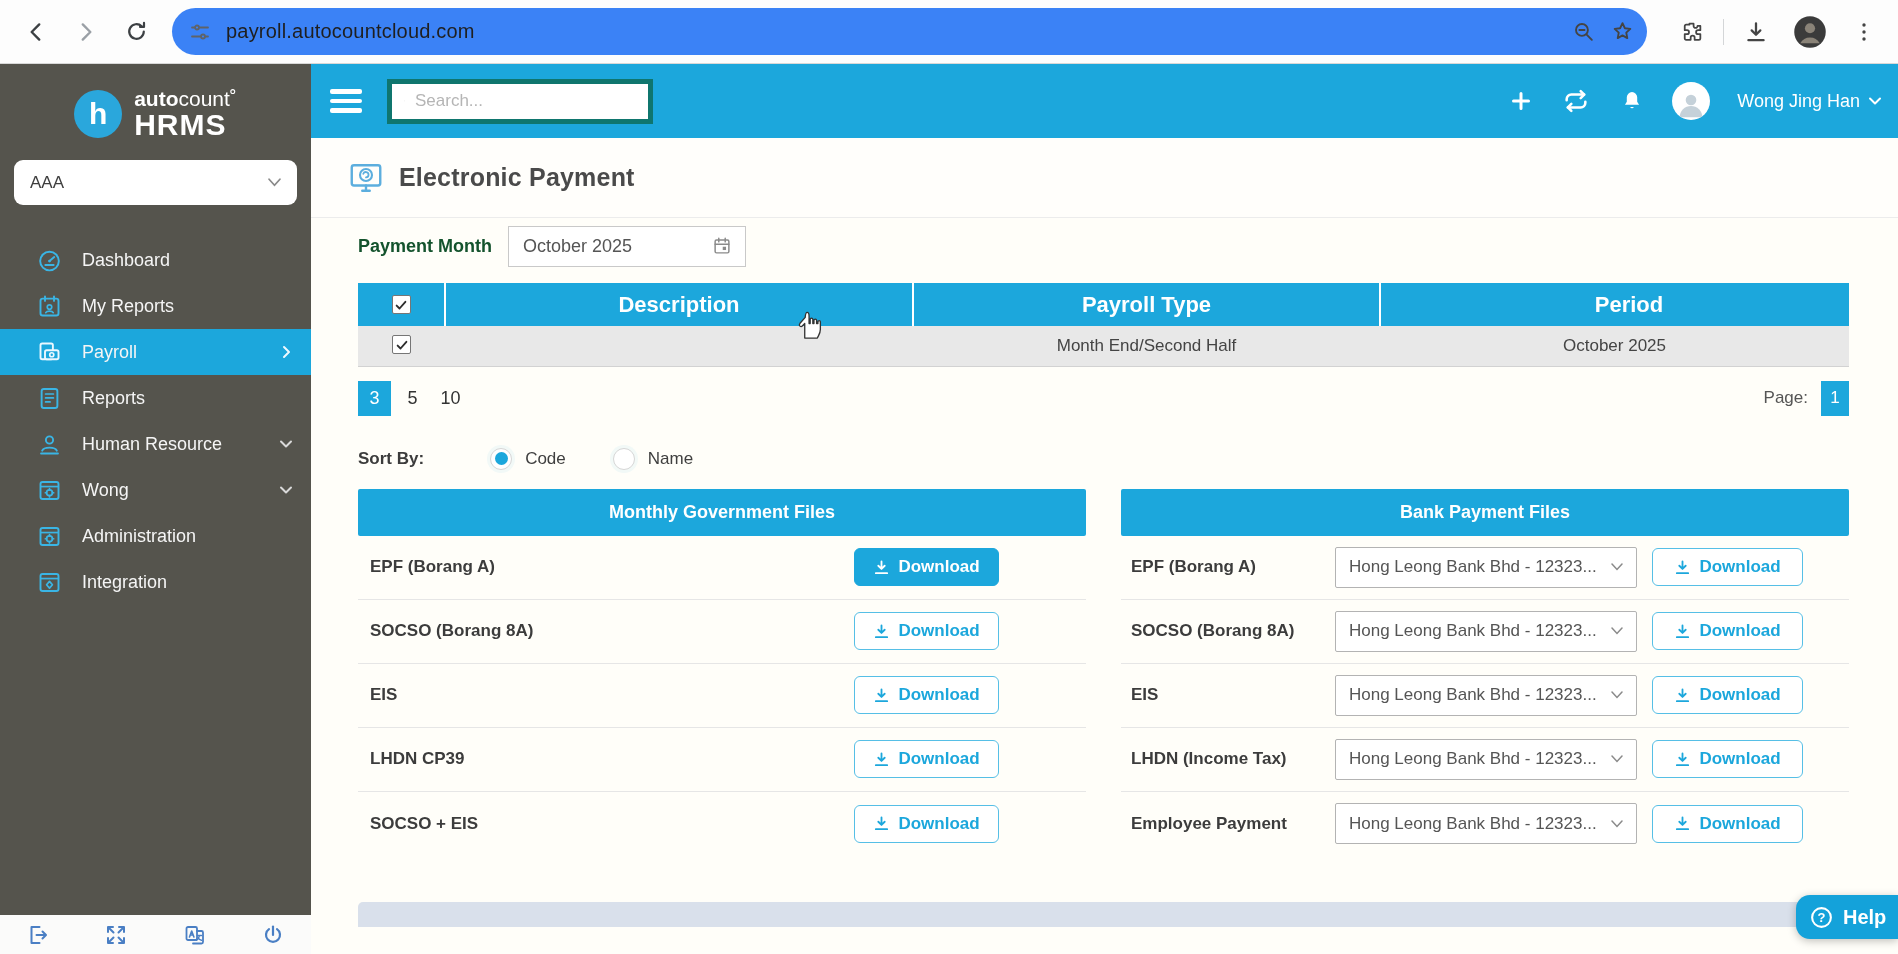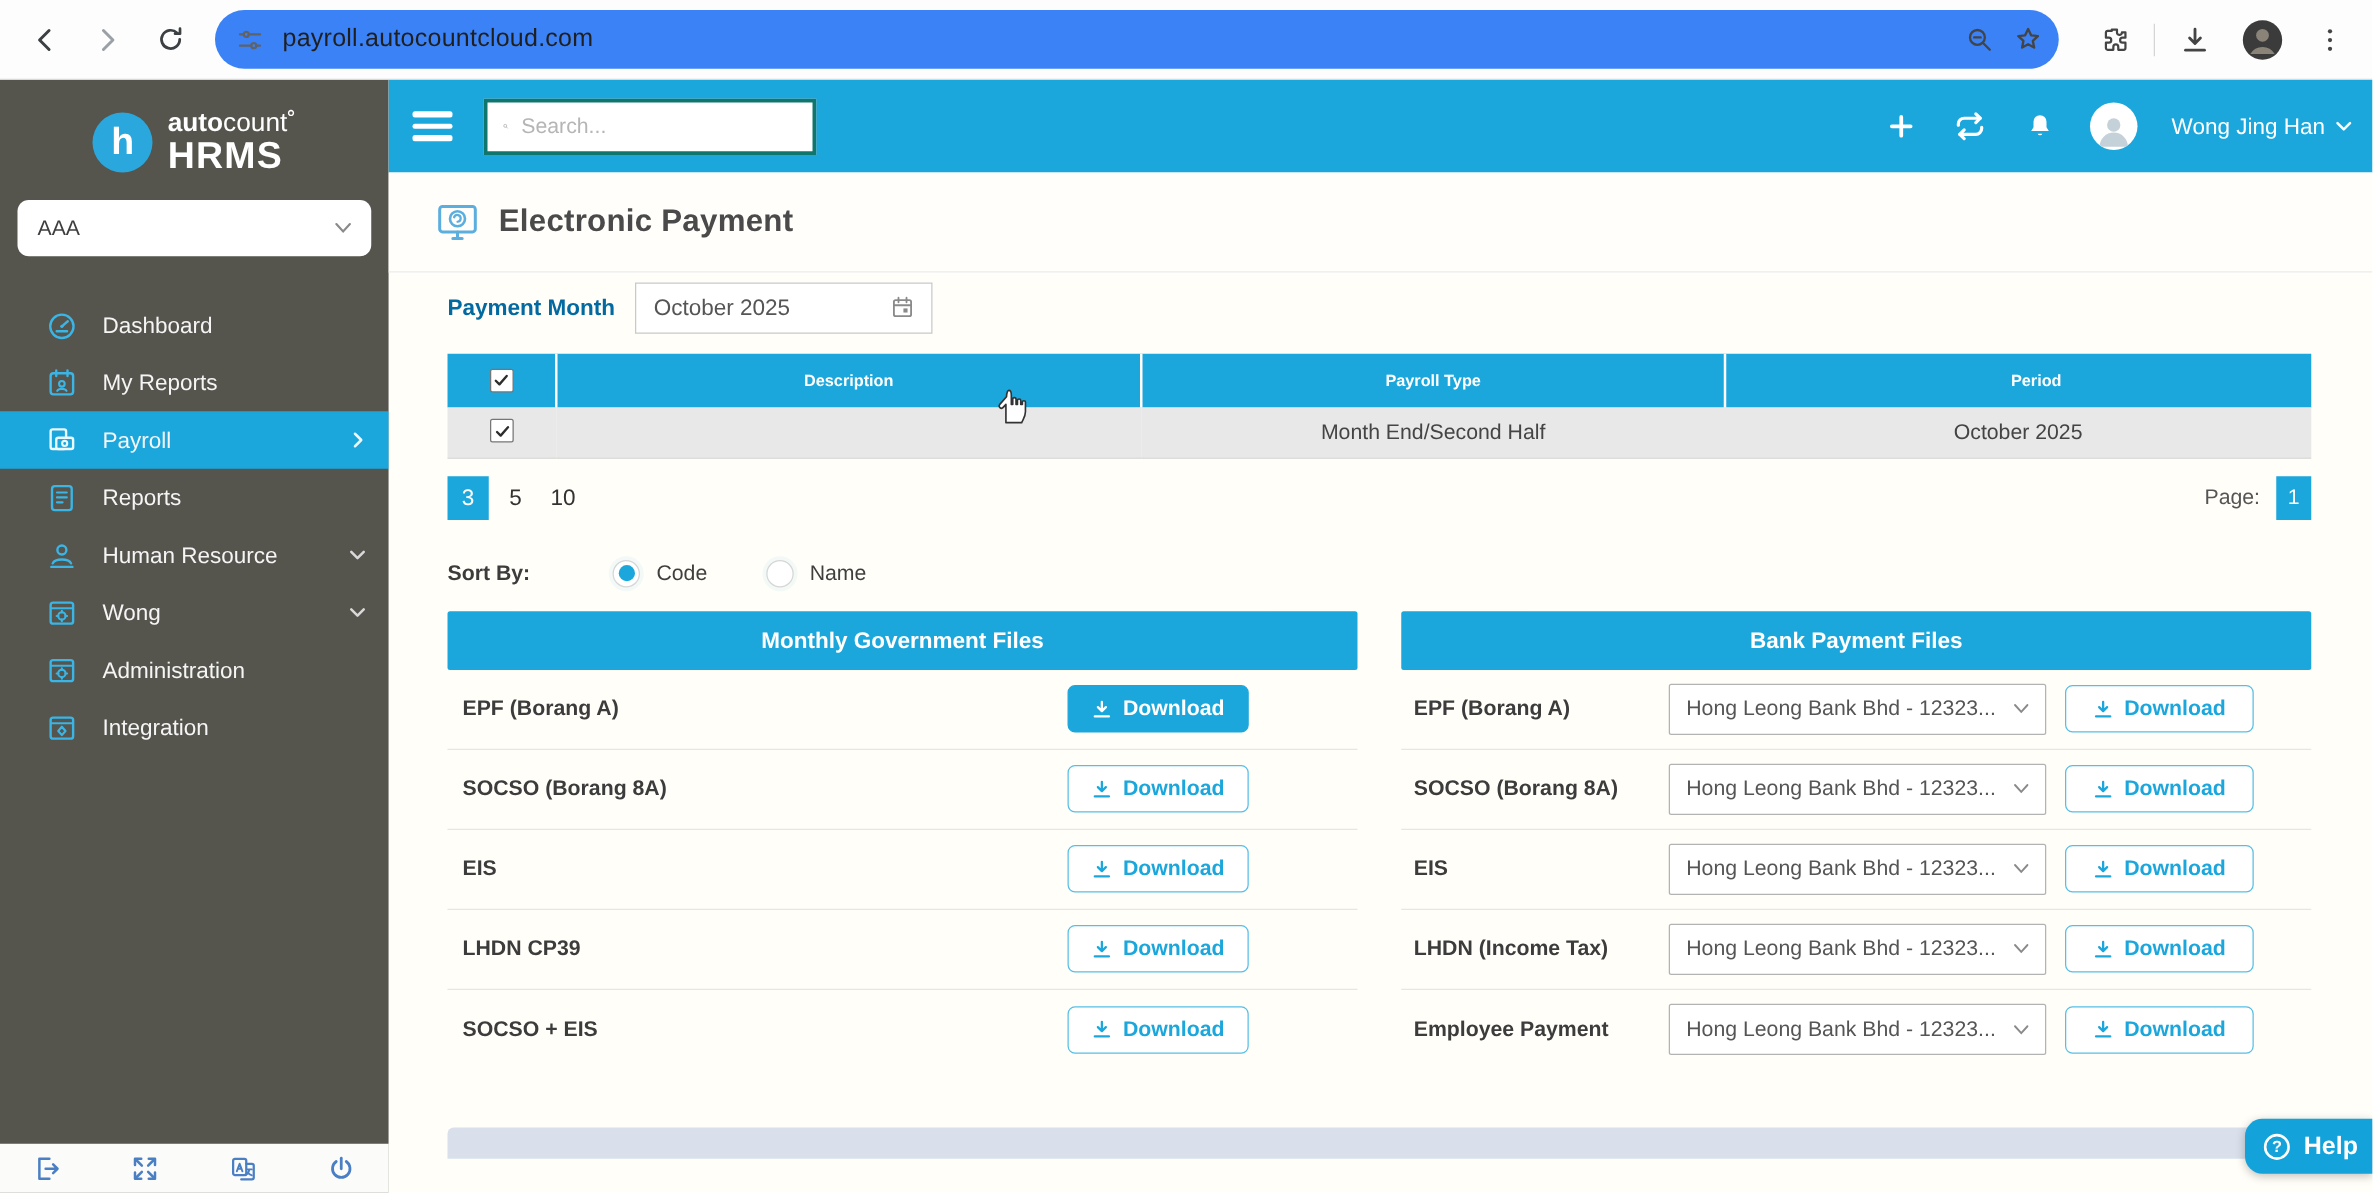--- a/index.html
+++ b/index.html
@@ -29,40 +29,40 @@
   .menu-item.active { background:#1ca7dc; }
   .menu-item .chev { position:absolute; right:18px; top:0; height:100%; display:flex; align-items:center; }
   .micon { width:27px; height:27px; flex:none; }
   .sidebar-footer { position:absolute; left:0; bottom:0; width:311px; height:39px; background:#fbfbfa; display:flex; align-items:center; justify-content:space-between; padding:0 26px; }
 
   
   .main { flex:1; display:flex; flex-direction:column; background:#fffef9; position:relative; }
   .topbar { height:74px; background:#1ca7dc; display:flex; align-items:center; padding:0 16px 0 19px; flex:none; }
   .hamburger { width:32px; display:flex; flex-direction:column; gap:5px; cursor:pointer; }
   .hamburger div { height:4.5px; background:#fff; border-radius:2px; }
-  .search-box { width:266px; height:45px; background:#fff; border:3px solid #0f766e; display:flex; align-items:center; gap:10px; padding:0 12px; margin-left:25px; }
+  .search-box { width:266px; height:45px; background:#fff; border:5px solid #0f766e; display:flex; align-items:center; gap:10px; padding:0 12px; margin-left:25px; }
   .search-box input { border:none; outline:none; flex:1; font-size:17px; color:#444; font-family:inherit; background:transparent; }
   .search-box input::placeholder { color:#b5b5b5; }
   .topbar-right { margin-left:auto; display:flex; align-items:center; gap:27px; }
   .tb-avatar { width:38px; height:38px; border-radius:50%; background:#fff; overflow:hidden; display:flex; align-items:flex-end; justify-content:center; }
   .user-name { color:#fff; font-size:18px; display:flex; align-items:center; gap:8px; cursor:pointer; }
 
   .pageheader { height:80px; background:#fffefb; border-bottom:1px solid #ececec; display:flex; align-items:center; gap:15px; padding-left:37px; flex:none; }
   .page-title { font-size:25px; font-weight:700; color:#4a4a4a; letter-spacing:.2px; }
 
   .content { flex:1; position:relative; padding:0 49px 0 47px; }
 
   
   .pm-row { margin-top:7px; height:42px; display:flex; align-items:center; }
-  .pm-label { font-size:18px; font-weight:700; color:#0369a1; margin-right:16px; }
+  .pm-label { font-size:18px; font-weight:700; color:#14532d; margin-right:16px; }
   .pm-input { width:238px; height:41px; background:#fff; border:1px solid #c9c9c9; display:flex; align-items:center; justify-content:space-between; padding:0 12px 0 14px; font-size:18px; color:#555; cursor:pointer; }
 
   
   table.paytable { width:100%; border-collapse:collapse; margin-top:16px; table-layout:fixed; }
-  .paytable th { background:#1ca7dc; color:#fff; height:43px; font-size:13px; font-weight:700; border-right:2px solid #fff; }
+  .paytable th { background:#1ca7dc; color:#fff; height:43px; font-size:22px; font-weight:700; border-right:2px solid #fff; }
   .paytable th:last-child { border-right:none;padding-left:28px; }
   .paytable td { background:#e8e8e8; height:40px; text-align:center; font-size:17px; color:#444; border-bottom:1px solid #d2d2d2; }
   .cb { width:19px; height:19px; background:#fff; border:1px solid #767676; border-radius:2px; display:inline-flex; align-items:center; justify-content:center; cursor:pointer; }
 
   
   .pagination { display:flex; align-items:center; margin-top:14px; height:35px; }
   .size-btn { min-width:33px; height:35px; display:flex; align-items:center; justify-content:center; font-size:18px; color:#333; cursor:pointer; padding:0 6px; }
   .size-btn.active { background:#1ca7dc; color:#fff; }
   .size-btn + .size-btn { margin-left:5px; }
   .page-group { margin-left:auto; display:flex; align-items:center; gap:13px; font-size:17px; color:#555; }

